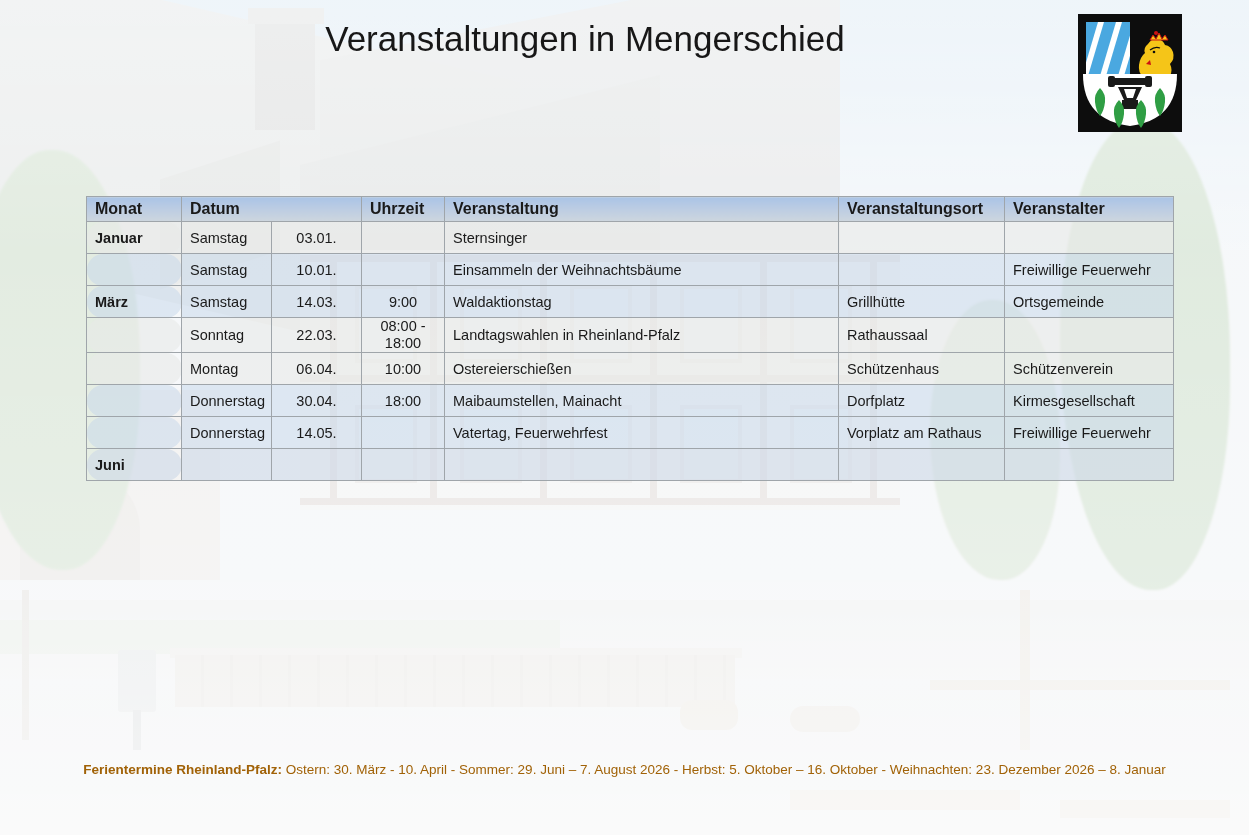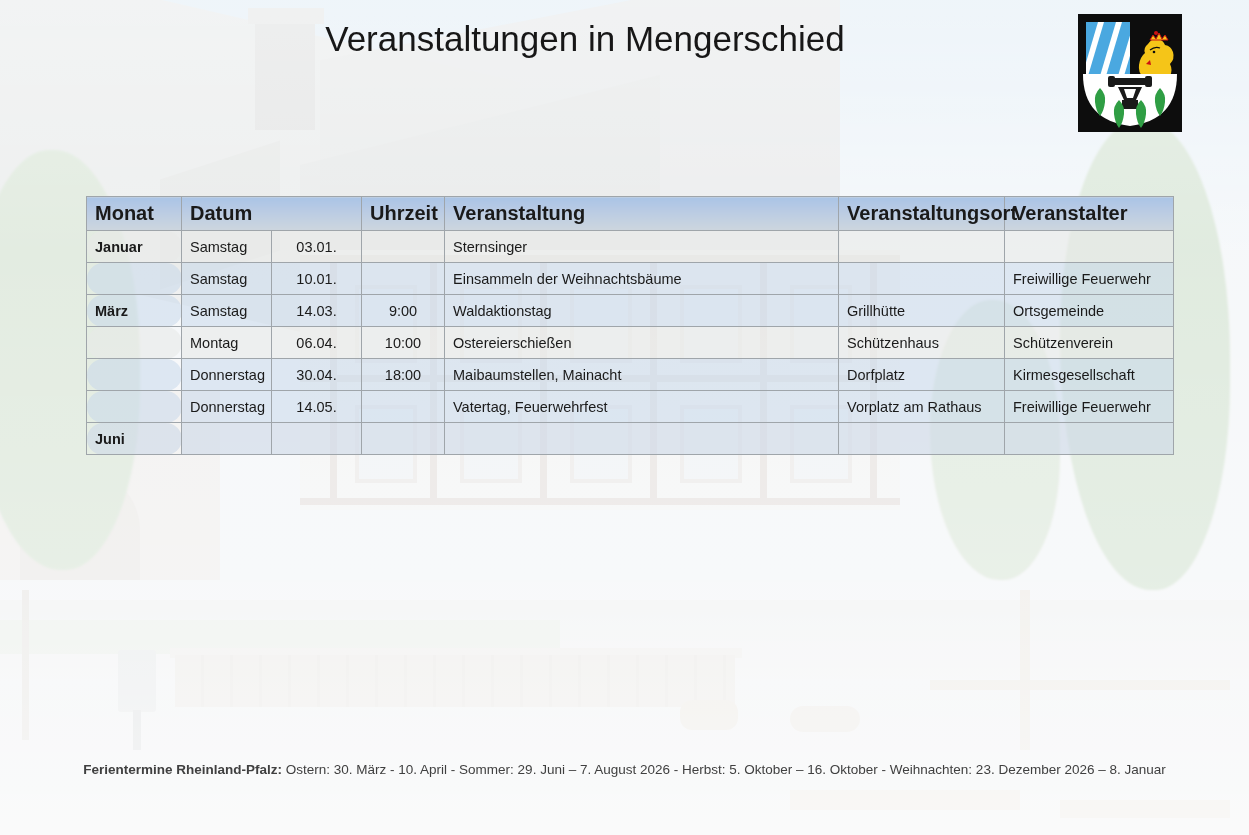--- a/index.html
+++ b/index.html
@@ -70,34 +70,34 @@
          font-size:35px;line-height:46px;color:#171717;font-weight:400;}
 
   
   #crest{position:absolute;left:1078px;top:14px;width:104px;height:118px;}
 
   
   #cal{position:absolute;left:86px;top:196px;width:1087px;
        border-collapse:collapse;table-layout:fixed;}
   #cal td,#cal th{border:1px solid #9fa5aa;padding:0 8px;font-size:14.5px;
        color:#1a1a1a;vertical-align:middle;height:32px;box-sizing:border-box;}
-  #cal thead th{height:34px;font-weight:bold;font-size:20px;
+  #cal thead th{height:25px;font-weight:bold;font-size:16px;
        background:linear-gradient(180deg,#aac4e6 0%,#bbcce3 45%,#cdd6de 100%);
        text-align:left;}
   #cal thead th.ctr{text-align:left;}
   tr.r td{background:rgba(232,233,232,.60);}
   tr.r.alt td{background:rgba(198,214,233,.52);}
   tr.r.month td{background:rgba(205,216,230,.62);}
   td.mon{font-weight:bold;border-radius:16px;}
   td.c{text-align:center;}
   td.tall{height:48px;}
   .two{display:block;text-align:center;line-height:17px;}
 
   #footer{position:absolute;left:0;top:762px;width:1249px;text-align:center;
-          font-size:13.5px;color:#404040;}
+          font-size:13.5px;color:#a16207;}
   #footer b{font-weight:bold;}
 </style>
 </head>
 <body>
 
 <div id="bg">
   <div class="bgl sky"></div>
   <div class="bgl roof1"></div>
   <div class="bgl roof2"></div>
   <div class="bgl roofshade"></div>
@@ -246,20 +246,32 @@
         <tr class="r alt">
           <td class="mon">März</td>
           <td>Samstag</td>
           <td class="c">14.03.</td>
           <td class="c">9:00</td>
           <td>Waldaktionstag</td>
           <td>Grillhütte</td>
           <td>Ortsgemeinde</td>
         </tr>
         <tr class="r">
+          <td class="mon tall"></td>
+          <td class="tall">Sonntag</td>
+          <td class="c tall">22.03.</td>
+          <td class="c tall">
+            <span class="two">08:00 -</span>
+            <span class="two">18:00</span>
+          </td>
+          <td class="tall">Landtagswahlen in Rheinland-Pfalz</td>
+          <td class="tall">Rathaussaal</td>
+          <td class="tall"></td>
+        </tr>
+        <tr class="r">
           <td class="mon"></td>
           <td>Montag</td>
           <td class="c">06.04.</td>
           <td class="c">10:00</td>
           <td>Ostereierschießen</td>
           <td>Schützenhaus</td>
           <td>Schützenverein</td>
         </tr>
         <tr class="r alt">
           <td class="mon"></td>

